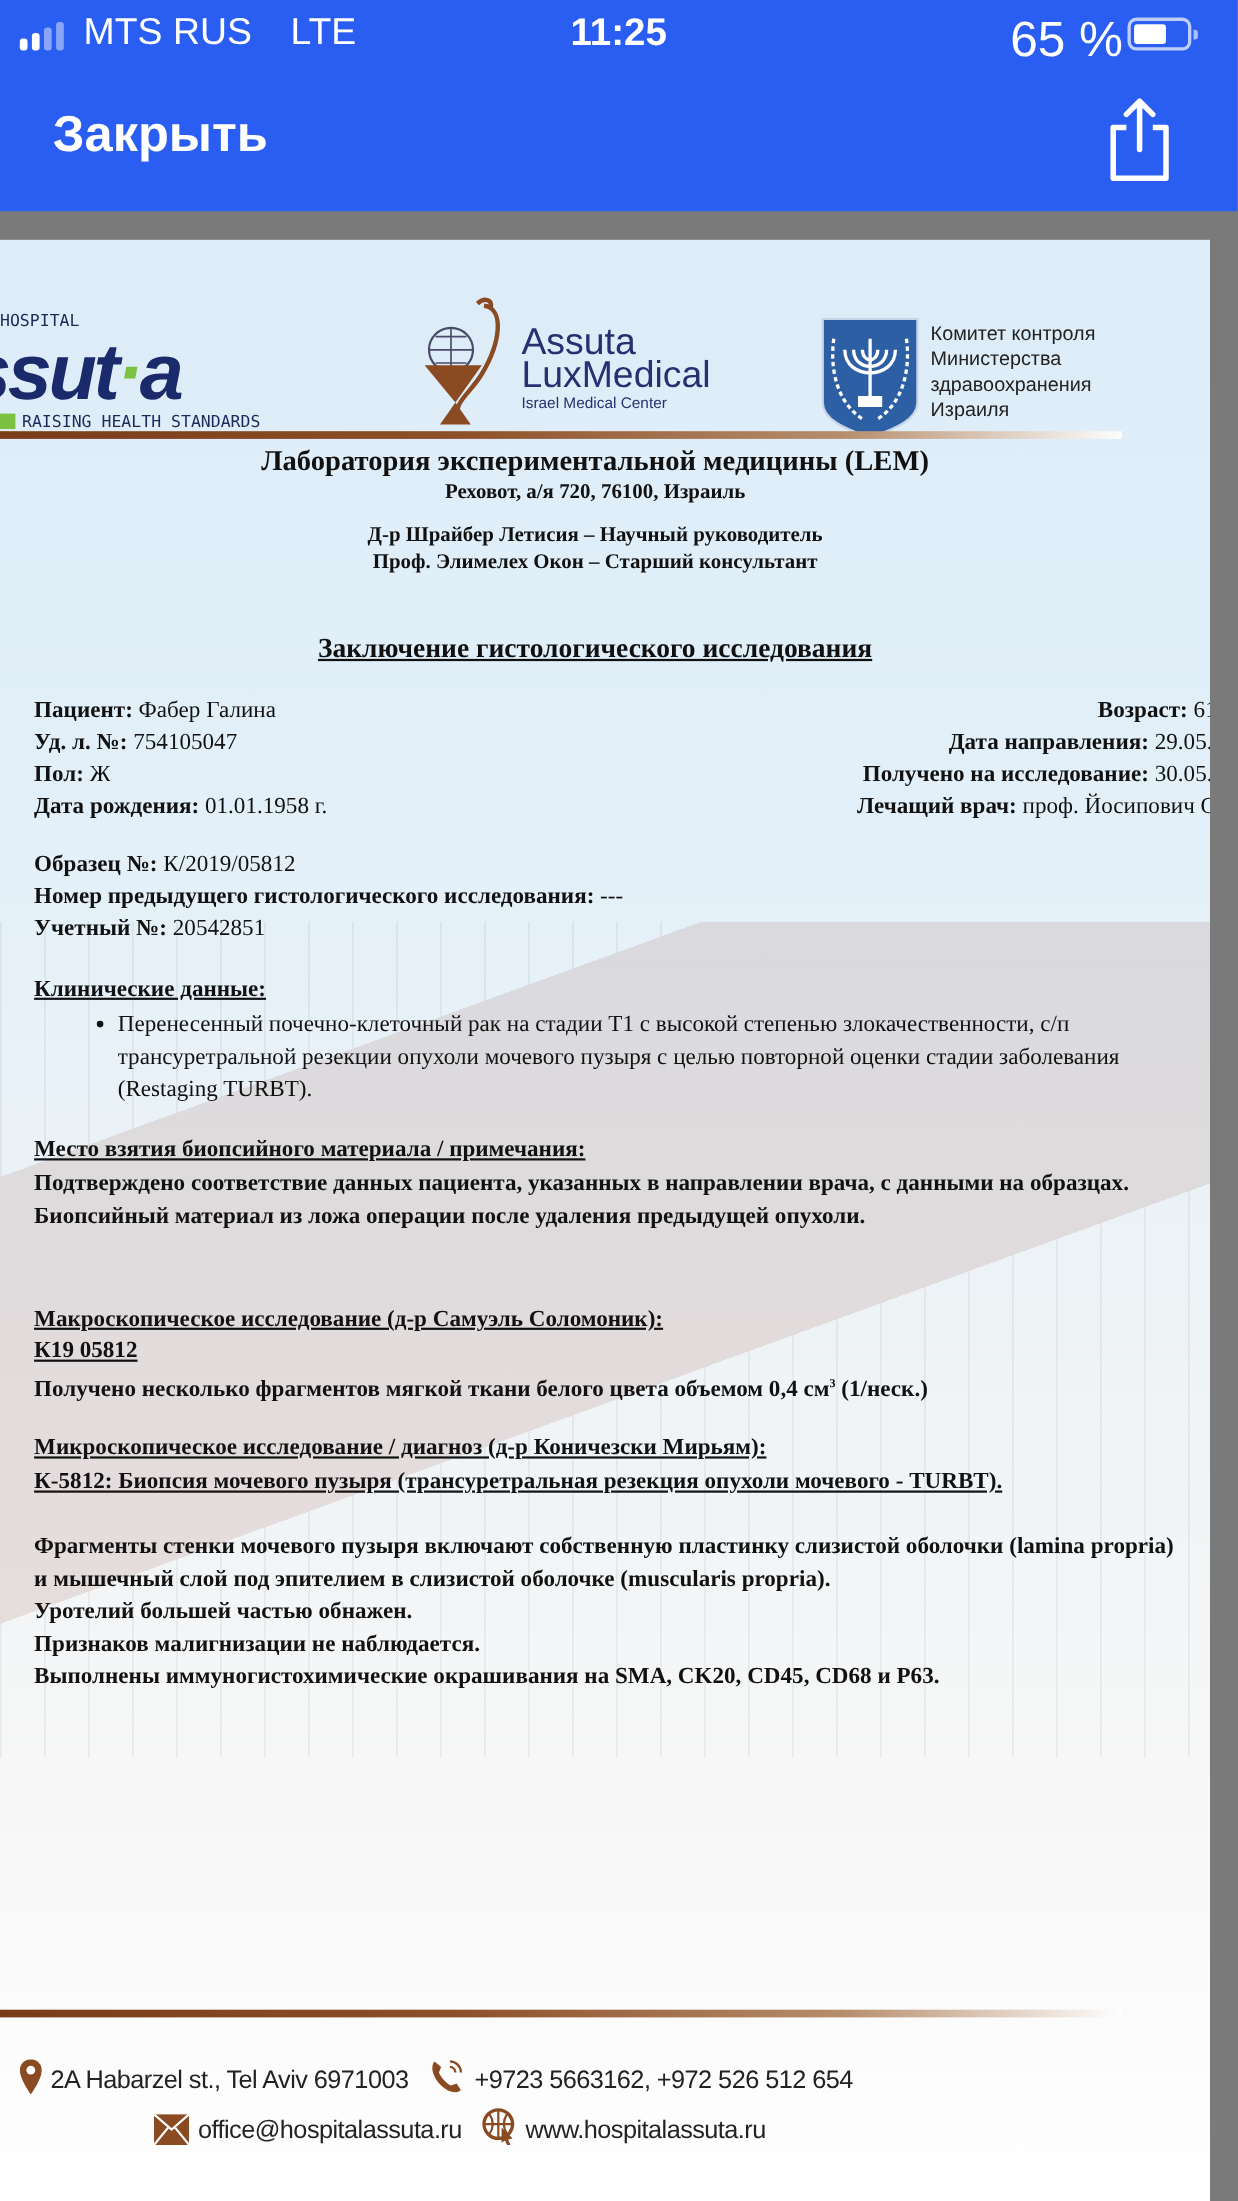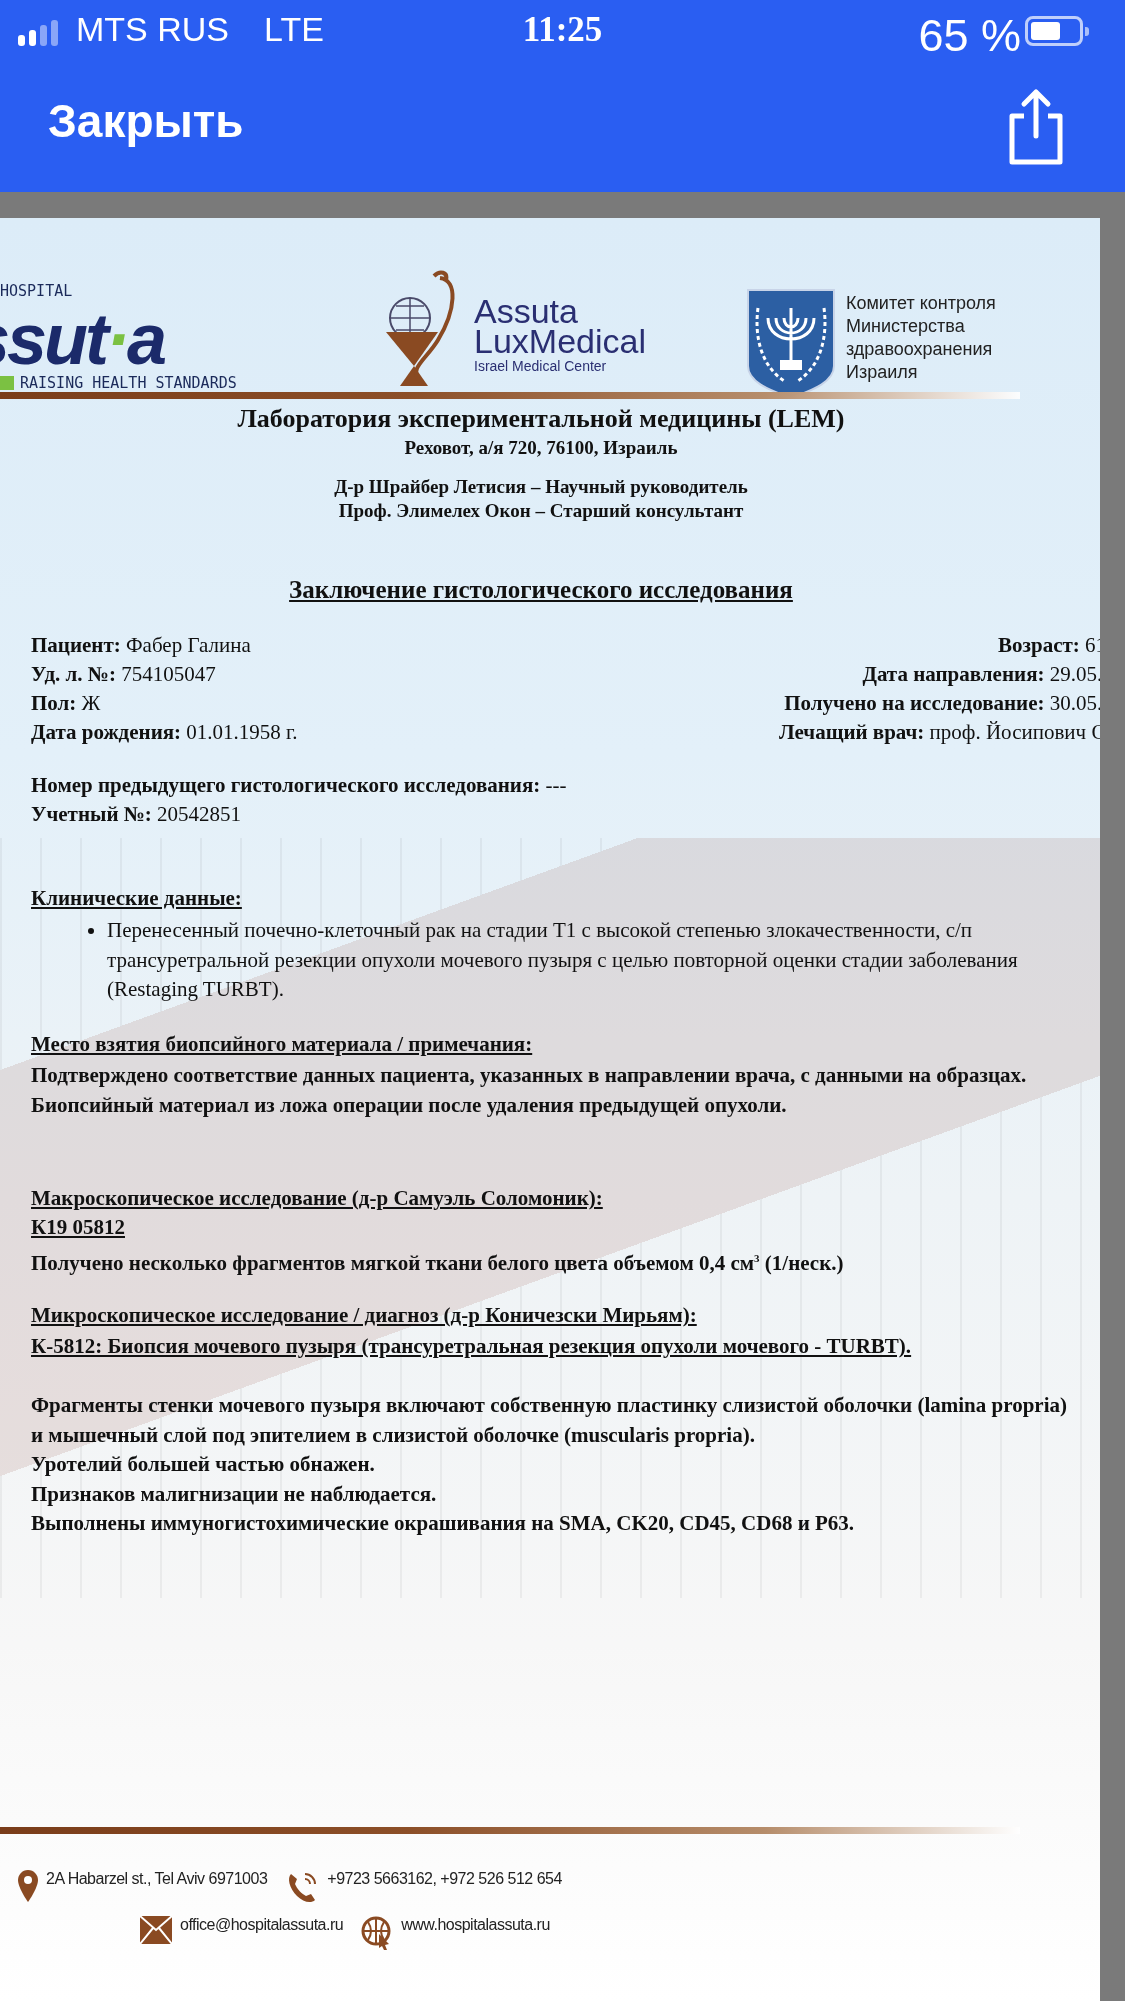--- a/index.html
+++ b/index.html
@@ -7,21 +7,21 @@
   body { position: relative; font-family: "Liberation Sans", sans-serif; }
 
   
   .topbar { position: absolute; left: 0; top: 0; width: 1125px; height: 192px; background: #2a5ef2; color: #fff; }
   .status { position: absolute; top: 0; left: 0; width: 100%; height: 64px; }
   .signal { position: absolute; left: 18px; top: 20px; display: flex; align-items: flex-end; gap: 4px; }
   .signal span { width: 7px; border-radius: 3px; background: #fff; display: block; }
   .signal span.dim { background: rgba(255,255,255,0.45); }
   .carrier { position: absolute; left: 76px; top: 10px; font-size: 34px; letter-spacing: 0px; }
   .net { position: absolute; left: 264px; top: 10px; font-size: 34px; }
-  .clock { position: absolute; left: 0; right: 0; top: 10px; text-align: center; font-size: 35px; font-weight: bold; font-family: Liberation Serif, serif; }
+  .clock { position: absolute; left: 0; right: 0; top: 10px; text-align: center; font-size: 35px; font-weight: bold; }
   .battery-pct { position: absolute; right: 104px; top: 10px; font-size: 45px; }
   .battery { position: absolute; right: 42px; top: 16px; width: 58px; height: 30px; border: 3px solid rgba(255,255,255,0.7); border-radius: 8px; }
   .battery .fill { position: absolute; left: 3px; top: 3px; bottom: 3px; width: 29px; background: #fff; border-radius: 3px; }
   .battery .tip { position: absolute; right: -9px; top: 8px; width: 4px; height: 9px; background: rgba(255,255,255,0.6); border-radius: 0 3px 3px 0; }
 
   .navbar { position: absolute; top: 84px; left: 0; width: 100%; height: 86px; }
   .close-btn { position: absolute; left: 48px; top: 10px; font-size: 46px; font-weight: bold; color: #fff; cursor: pointer; }
   .doc-title { position: absolute; left: 292px; top: 10px; font-size: 46px; color: #fff; white-space: nowrap; }
   .share-btn { position: absolute; left: 1004px; top: 2px; width: 64px; height: 80px; cursor: pointer; }
 
@@ -65,21 +65,21 @@
   .rowtext b { font-weight: bold; }
   .left-col { left: 0; top: 413px; }
   .right-col { right: -40px; top: 413px; text-align: right; }
   .sample { left: 0; top: 553px; }
 
   .section-h { position: absolute; left: 0; font-size: 21px; font-weight: bold; text-decoration: underline; white-space: nowrap; }
   .para { position: absolute; left: 0; width: 1040px; font-size: 21px; line-height: 29.5px; font-weight: bold; }
   .bullet-list { position: absolute; left: 40px; top: 698px; width: 980px; font-size: 21px; line-height: 29.5px; list-style: disc; padding-left: 36px; }
 
   .footer { position: absolute; left: 0; top: 1610px; width: 1100px; height: 120px; font-family: "Liberation Sans", sans-serif; color: #222; }
-  .footer .line { position: absolute; display: flex; align-items: flex-start; gap: 8px; font-size: 16px; white-space: nowrap; letter-spacing: -0.5px; }
+  .footer .line { position: absolute; display: flex; align-items: flex-end; gap: 8px; font-size: 23px; white-space: nowrap; letter-spacing: -0.5px; }
   .footer .line1 { left: 18px; top: 42px; }
   .footer .line2 { left: 140px; top: 88px; }
   .footer svg { flex: none; }
 </style>
 </head>
 <body>
 
 <div class="topbar">
   <div class="status">
     <div class="signal">
@@ -170,20 +170,21 @@
     </div>
 
     <div class="rowtext right-col">
       <div><b>Возраст:</b><span> 61 год</span></div>
       <div><b>Дата направления:</b><span> 29.05.19 г.</span></div>
       <div><b>Получено на исследование:</b><span> 30.05.19 г.</span></div>
       <div><b>Лечащий врач:</b><span> проф. Йосипович Офер</span></div>
     </div>
 
     <div class="rowtext sample">
+      <div><b>Образец №:</b><span> К/2019/05812</span></div>
       <div><b>Номер предыдущего гистологического исследования:</b><span> ---</span></div>
       <div><b>Учетный №:</b><span> 20542851</span></div>
     </div>
 
     <div class="section-h" style="top:668px">Клинические данные:</div>
     <ul class="bullet-list">
       <li>Перенесенный почечно-клеточный рак на стадии T1 с высокой степенью злокачественности, с/п трансуретральной резекции опухоли мочевого пузыря с целью повторной оценки стадии заболевания (Restaging TURBT).</li>
     </ul>
 
     <div class="section-h" style="top:814px">Место взятия биопсийного материала / примечания:</div>

